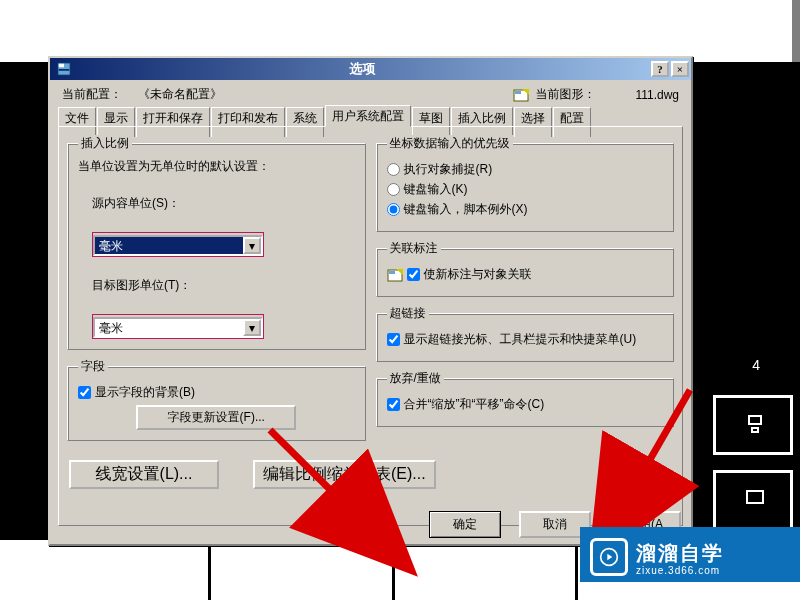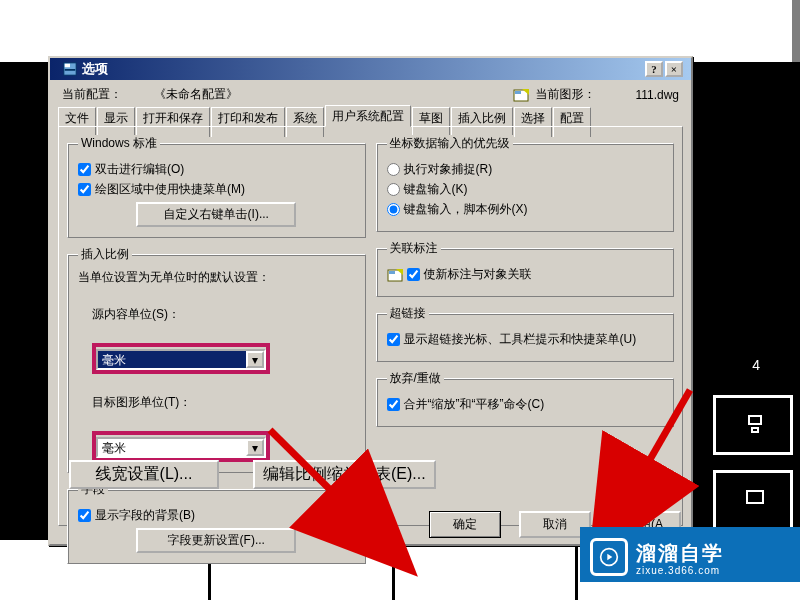--- a/index.html
+++ b/index.html
@@ -43,34 +43,34 @@
 
   
   .dlg {
     position:absolute; left:48px; top:56px; width:645px; height:490px;
     border:2px solid #808080; border-top-color:#d4d0c8; border-left-color:#d4d0c8;
     box-shadow: 1px 1px 0 #000; background:#d4d0c8;
     z-index:100;
   }
   .titlebar {
     height:22px; background:linear-gradient(to right,#0a246a,#a6caf0);
-    display:flex; align-items:center; color:#fff; font-weight:bold; padding:0 8px;
+    display:flex; align-items:center; color:#fff; font-weight:bold; padding:0 2px;text-align:center;
   }
   .titlebar-icon { width:16px; height:16px; margin:0 4px; display:flex; align-items:center; justify-content:center; }
   .titlebar-icon svg { width:14px; height:14px; }
   .titlebar-text { flex:1; font-size:13px; }
   .titlebar-btn {
     width:18px; height:16px; background:#d4d0c8;
     border:2px outset #fff; margin-left:2px;
     display:flex; align-items:center; justify-content:center; font-family:Tahoma;
     font-weight:bold; font-size:11px; color:#000;
   }
 
   .profile-row { display:flex; align-items:center; padding:6px 12px 2px 12px; }
-  .profile-val { margin-left:32px; }
+  .profile-val { margin-left:16px; }
   .profile-icon { margin-left:auto; width:16px; height:16px; }
   .profile-lbl2 { margin-left:6px; }
   .profile-val2 { margin-left:40px; }
 
   .tabs {
     display:flex; padding:0 8px; position:relative; height:22px;
   }
   .tab {
     border:1px solid #808080; border-bottom:none;
     border-top-color:#fff; border-left-color:#fff;
@@ -112,21 +112,21 @@
     display:flex; width:170px; height:21px;
     border:2px inset #fff; background:#fff; margin-top:2px;
   }
   .combo-sel { background:#0a246a; color:#fff; flex:1; padding:1px 4px; }
   .combo-txt { background:#fff; color:#000; flex:1; padding:1px 4px; }
   .combo-btn {
     width:18px; background:#d4d0c8;
     border:2px outset #fff;
     display:flex; align-items:center; justify-content:center;
   }
-  .redbox { border:4px solid #be185d; padding:0; display:inline-block; }
+  .redbox { border:1px solid #be185d; padding:0; display:inline-block; }
 
   .foot-btns { position:absolute; bottom:6px; right:10px; display:flex; gap:18px; }
   .foot-btn { min-width:72px; padding:3px 8px; background:#d4d0c8; border:2px outset #fff; cursor:pointer; font-size:12px; font-family:inherit; }
   .foot-btn.default { border:1px solid #000; padding:2px 7px; box-shadow: inset 1px 1px 0 #fff, inset -1px -1px 0 #808080; }
 
   .lower-btns { position:absolute; left:10px; bottom:36px; display:flex; gap:34px; }
   .lower-btn { min-width:150px; padding:2px 8px; background:#d4d0c8; border:2px outset #fff; font-size:16px; font-family:inherit; }
 
   .bullet-icon { width:16px; height:16px; display:inline-block; margin-right:4px; vertical-align:middle; }
 
@@ -187,32 +187,20 @@
     <div class="tab active">用户系统配置</div>
     <div class="tab">草图</div>
     <div class="tab">插入比例</div>
     <div class="tab">选择</div>
     <div class="tab">配置</div>
   </div>
 
   <div class="tab-panel">
     <div class="cols">
       <div class="col">
-        <fieldset>
-          <legend>Windows 标准</legend>
-          <div class="row">
-              <input type="checkbox" class="cb" checked="" style="">
-              <span>双击进行编辑(O)</span>
-            </div>
-          <div class="row">
-              <input type="checkbox" class="cb" checked="" style="">
-              <span>绘图区域中使用快捷菜单(M)</span>
-            </div>
-          <button class="btn btn-ctr">自定义右键单击(I)...</button>
-        </fieldset>
 
         <fieldset>
           <legend>插入比例</legend>
           <div>当单位设置为无单位时的默认设置：</div>
           <div class="lbl-ind">源内容单位(S)：</div>
           <div class="lbl-ind">
             <span class="redbox">
               <div class="combo">
                 <div class="combo-sel">毫米</div>
                 <div class="combo-btn">▾</div>

